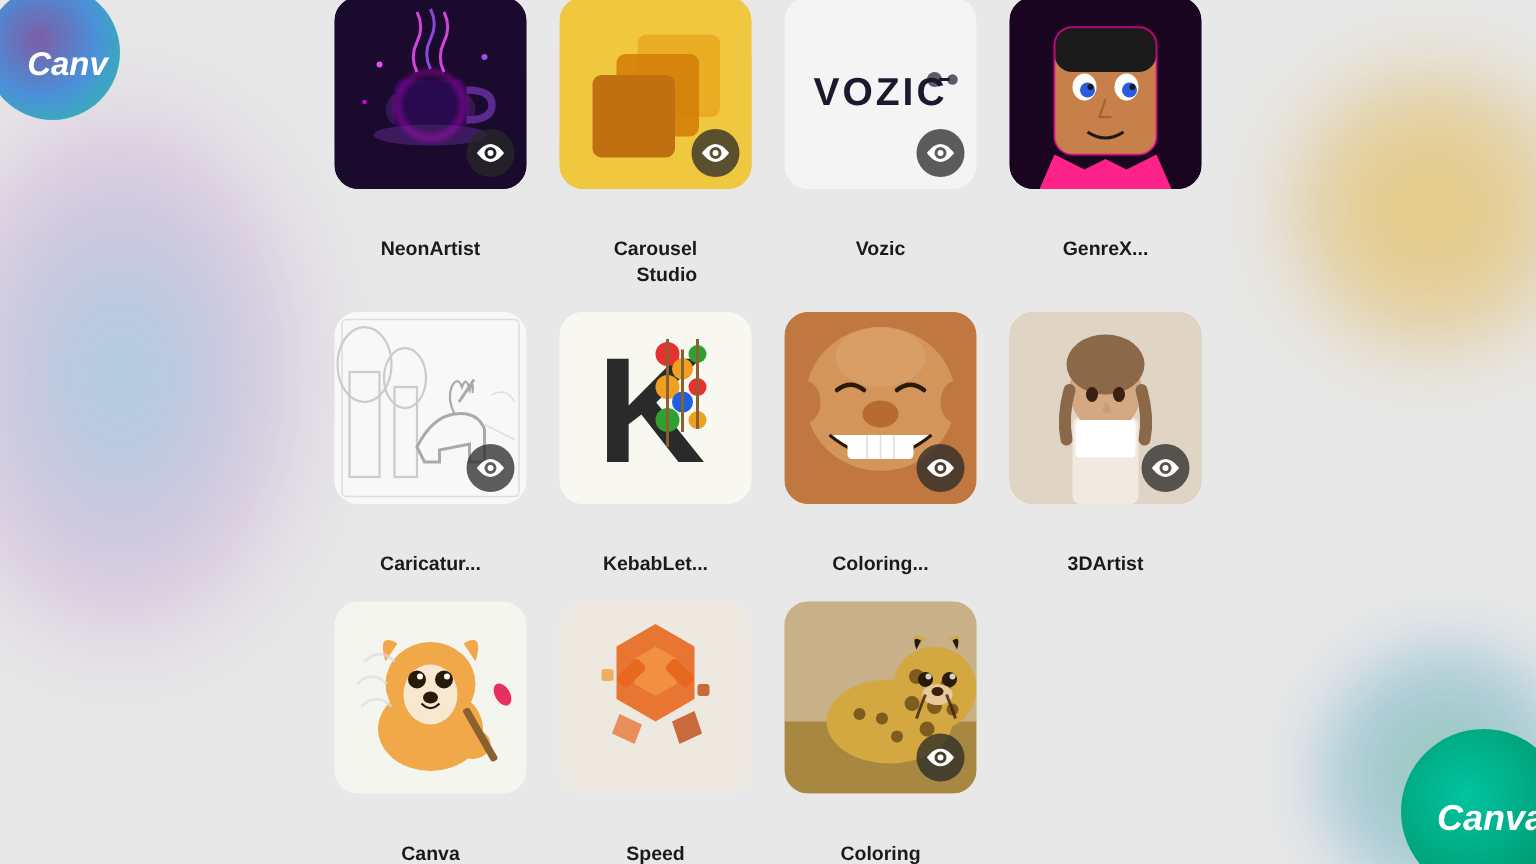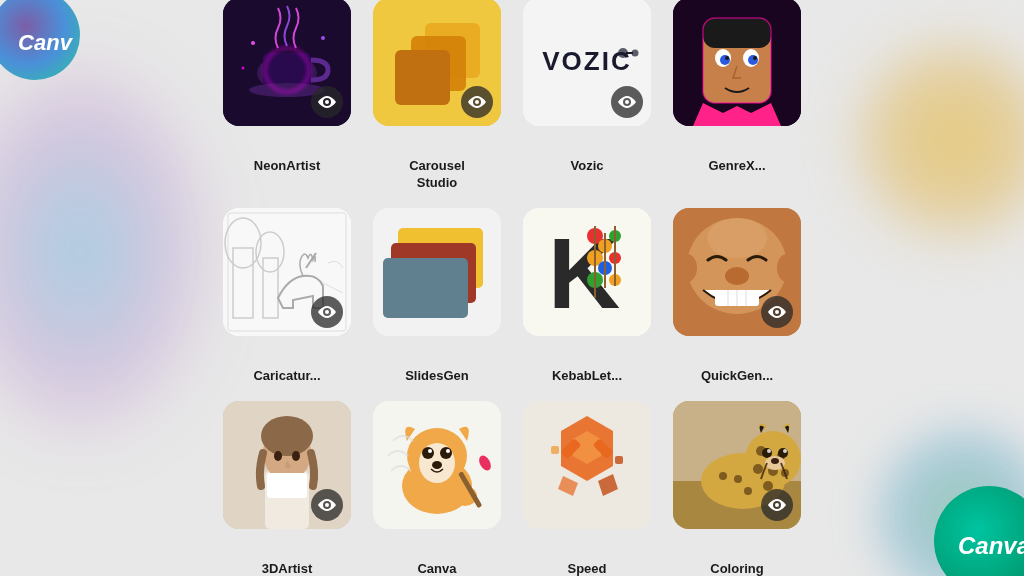--- a/index.html
+++ b/index.html
@@ -148,21 +148,21 @@
       align-items: center;
       justify-content: center;
       color: white;
       font-size: 14px;
     }
 
     .app-label {
       font-size: 13px;
       font-weight: 600;
       color: #1a1a1a;
-      text-align: center;
+      text-align: right;
       line-height: 1.3;
     }
 
     
     .thumb-neon {
       background: linear-gradient(135deg, #1a0a2e 0%, #2d1b4e 40%, #1a0a2e 100%);
     }
 
     .thumb-carousel {
       background: linear-gradient(135deg, #f5d78e 0%, #f0c040 50%, #e8b020 100%);
@@ -352,34 +352,20 @@
         </svg>
         <div class="eye-badge">
           <svg width="18" height="12" viewBox="0 0 18 12">
             <path d="M9 0C4 0 0 6 0 6s4 6 9 6 9-6 9-6-4-6-9-6zm0 10a4 4 0 1 1 0-8 4 4 0 0 1 0 8zm0-6a2 2 0 1 0 0 4 2 2 0 0 0 0-4z" fill="white"></path>
           </svg>
         </div>
       </div>
       <span class="app-label">Caricatur...</span>
     </div>
 
-    <div class="app-item">
-      <div class="app-thumb thumb-slides">
-        <svg width="128" height="128" viewBox="0 0 128 128">
-          <rect width="128" height="128" fill="#f2f2f2"></rect>
-
-          <rect x="25" y="20" width="85" height="60" rx="5" fill="#f0c030"></rect>
-
-          <rect x="18" y="35" width="85" height="60" rx="5" fill="#a03828"></rect>
-
-          <rect x="10" y="50" width="85" height="60" rx="5" fill="#608090"></rect>
-        </svg>
-      </div>
-      <span class="app-label">SlidesGen</span>
-    </div>
 
     <div class="app-item">
       <div class="app-thumb thumb-kebab">
         <svg width="128" height="128" viewBox="0 0 128 128">
           <rect width="128" height="128" fill="#f8f8f0"></rect>
 
           <text x="25" y="100" font-size="100" font-weight="900" fill="#2a2a2a" font-family="Arial Black, sans-serif">K</text>
 
           <circle cx="72" cy="28" r="8" fill="#e83030"></circle>
           <circle cx="72" cy="50" r="8" fill="#f0a020"></circle>
@@ -422,21 +408,21 @@
           <line x1="55" y1="82" x2="55" y2="98" stroke="#ddd" stroke-width="1"></line>
           <line x1="64" y1="82" x2="64" y2="98" stroke="#ddd" stroke-width="1"></line>
           <line x1="73" y1="82" x2="73" y2="98" stroke="#ddd" stroke-width="1"></line>
         </svg>
         <div class="eye-badge">
           <svg width="18" height="12" viewBox="0 0 18 12">
             <path d="M9 0C4 0 0 6 0 6s4 6 9 6 9-6 9-6-4-6-9-6zm0 10a4 4 0 1 1 0-8 4 4 0 0 1 0 8zm0-6a2 2 0 1 0 0 4 2 2 0 0 0 0-4z" fill="white"></path>
           </svg>
         </div>
       </div>
-      <span class="app-label">QuickGen...</span>
+      <span class="app-label">Coloring...</span>
     </div>
 
     <div class="app-item">
       <div class="app-thumb thumb-3dartist">
         <svg width="128" height="128" viewBox="0 0 128 128">
           <rect width="128" height="128" fill="#d4c8b8"></rect>
 
           <rect width="128" height="128" fill="#e0d4c4"></rect>
 
           <rect x="42" y="70" width="44" height="58" rx="5" fill="#f0eae0"></rect>

